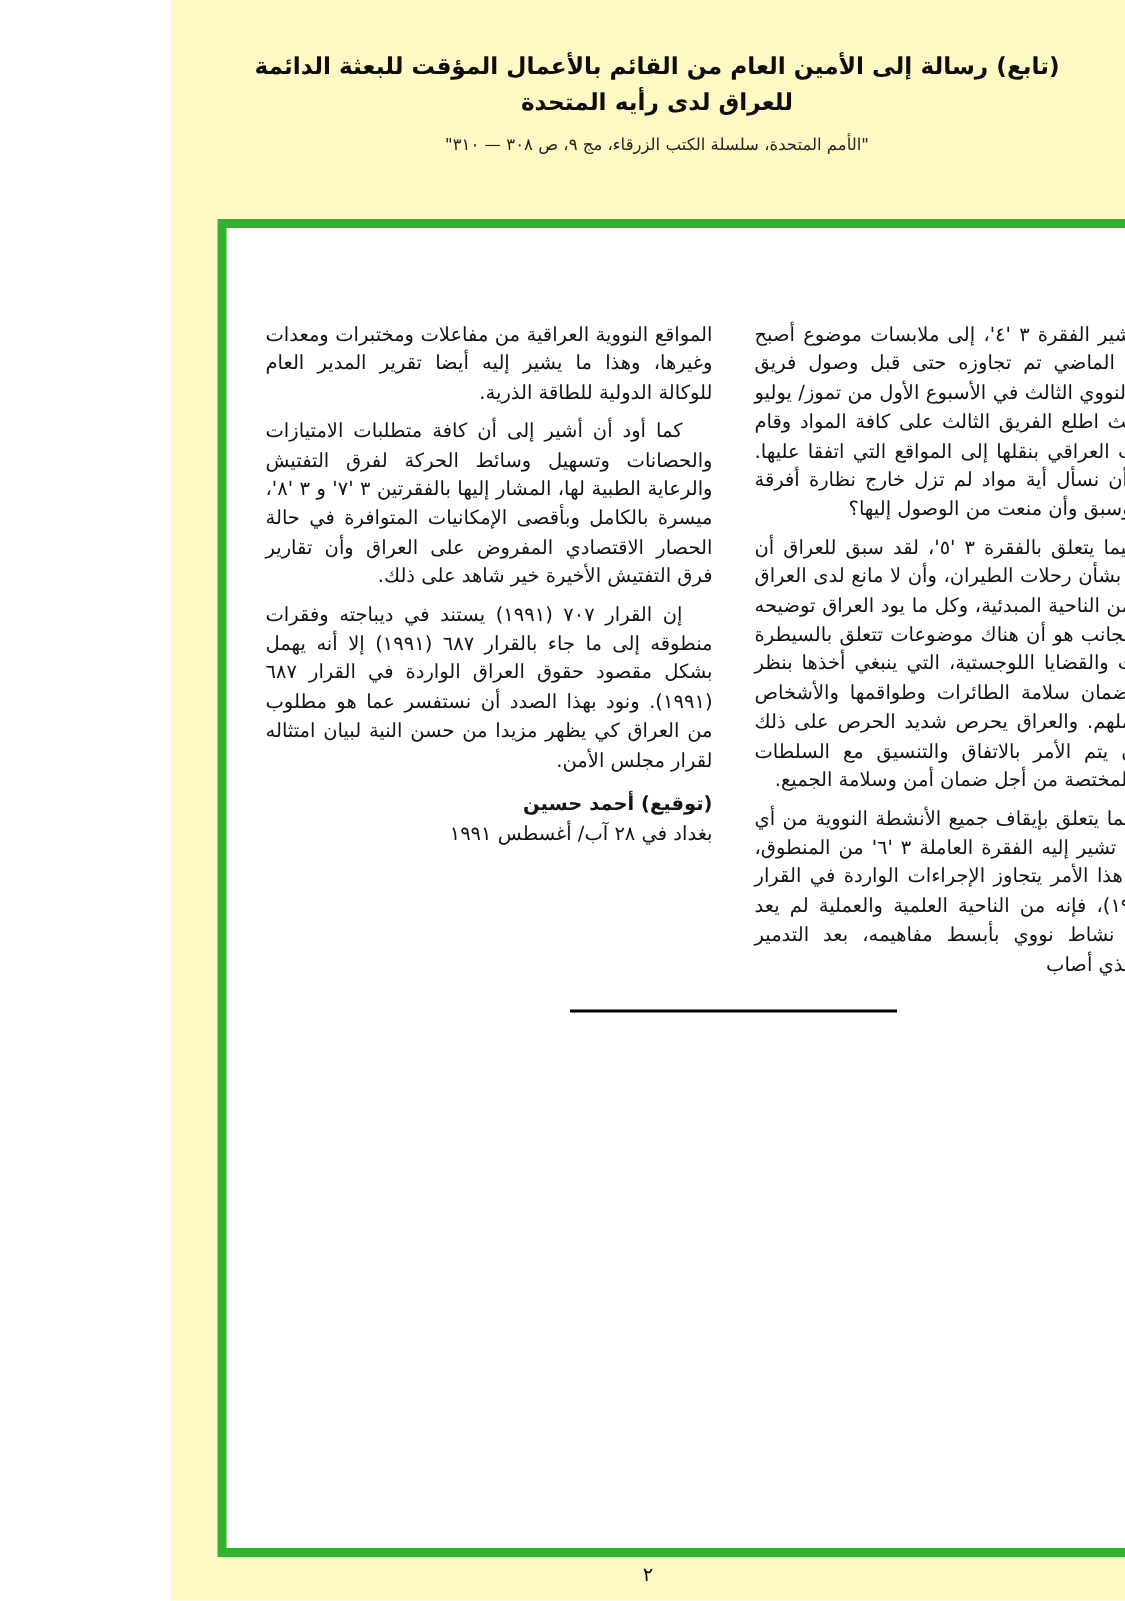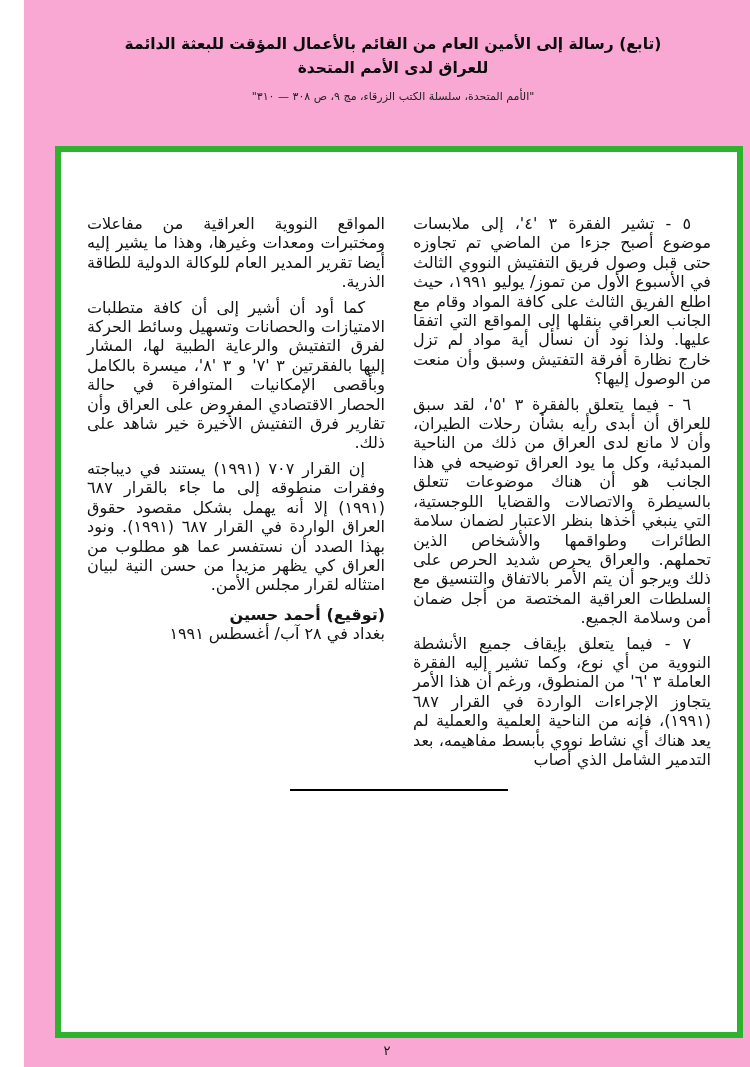--- a/index.html
+++ b/index.html
@@ -7,24 +7,24 @@
   body {
     width: 750px;
     height: 1067px;
     position: relative;
     font-family: "DejaVu Sans", "Liberation Sans", sans-serif;
     direction: rtl;
     color: #111;
     overflow: hidden;
   }
   .page {
-    width: 726px;
+    width: 636px;
     height: 1067px;
     position: relative;
-    background: #f9a8d4;
+    background: #fef9c3;
     padding-left: 12px;
   }
   .doc-header {
     padding-top: 32px;
     text-align: center;
   }
   .doc-header .title-line {
     font-weight: bold;
     font-size: 15.5px;
     line-height: 24px;
@@ -47,21 +47,21 @@
   }
   .columns {
     display: flex;
     direction: rtl;
     padding: 62px 26px 0 26px;
     gap: 28px;
   }
   .col {
     flex: 1 1 0;
     min-width: 0;
-    font-size: 16px;
+    font-size: 13px;
     line-height: 19.4px;
     text-align: justify;
     color: #141414;
   }
   .para {
     margin-bottom: 6px;
     text-indent: 20px;
   }
   .para.no-indent { text-indent: 0; }
   .signature-block {
@@ -88,21 +88,21 @@
     color: #111;
   }
 </style>
 </head>
 <body>
 
 <div class="page">
 
   <header class="doc-header">
     <div class="title-line">(تابع) رسالة إلى الأمين العام من القائم بالأعمال المؤقت للبعثة الدائمة</div>
-    <div class="title-line">للعراق لدى الأمم المتحدة</div>
+    <div class="title-line">للعراق لدى رأيه المتحدة</div>
     <div class="source-line">"الأمم المتحدة، سلسلة الكتب الزرقاء، مج ٩، ص ٣٠٨ — ٣١٠"</div>
   </header>
 
   <div class="green-box">
     <div class="columns">
 
       <div class="col col-right">
         <div class="para">٥ - تشير الفقرة ٣ '٤'، إلى ملابسات موضوع أصبح جزءا من الماضي تم تجاوزه حتى قبل وصول فريق التفتيش النووي الثالث في الأسبوع الأول من تموز/ يوليو ١٩٩١، حيث اطلع الفريق الثالث على كافة المواد وقام مع الجانب العراقي بنقلها إلى المواقع التي اتفقا عليها. ولذا نود أن نسأل أية مواد لم تزل خارج نظارة أفرقة التفتيش وسبق وأن منعت من الوصول إليها؟</div>
         <div class="para">٦ - فيما يتعلق بالفقرة ٣ '٥'، لقد سبق للعراق أن أبدى رأيه بشأن رحلات الطيران، وأن لا مانع لدى العراق من ذلك من الناحية المبدئية، وكل ما يود العراق توضيحه في هذا الجانب هو أن هناك موضوعات تتعلق بالسيطرة والاتصالات والقضايا اللوجستية، التي ينبغي أخذها بنظر الاعتبار لضمان سلامة الطائرات وطواقمها والأشخاص الذين تحملهم. والعراق يحرص شديد الحرص على ذلك ويرجو أن يتم الأمر بالاتفاق والتنسيق مع السلطات العراقية المختصة من أجل ضمان أمن وسلامة الجميع.</div>
         <div class="para">٧ - فيما يتعلق بإيقاف جميع الأنشطة النووية من أي نوع، وكما تشير إليه الفقرة العاملة ٣ '٦' من المنطوق، ورغم أن هذا الأمر يتجاوز الإجراءات الواردة في القرار ٦٨٧ (١٩٩١)، فإنه من الناحية العلمية والعملية لم يعد هناك أي نشاط نووي بأبسط مفاهيمه، بعد التدمير الشامل الذي أصاب</div>

